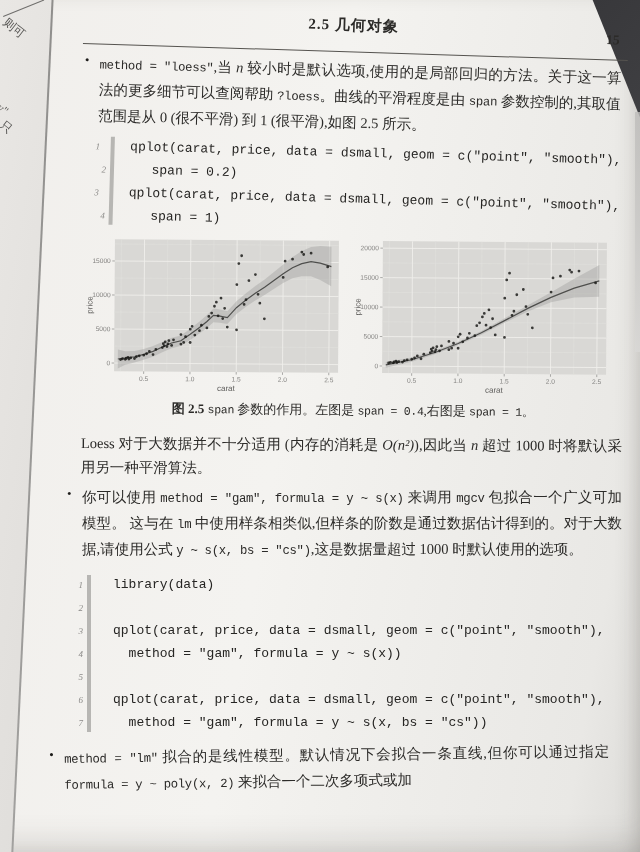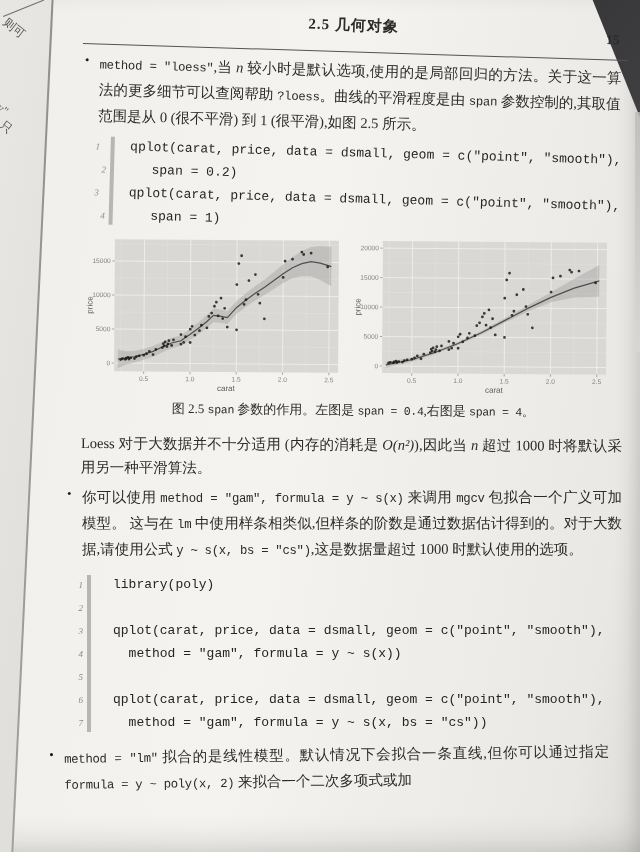--- a/index.html
+++ b/index.html
@@ -29,21 +29,21 @@
   .hdr{position:relative;height:24px;transform:rotate(1.8deg);}
   .hdr-title{position:absolute;left:0;right:0;text-align:center;font-weight:bold;font-size:15px;letter-spacing:1px;}
   .hdr-pn{position:absolute;right:2px;top:8px;font-weight:bold;font-size:13.5px;}
   .hdr-rule{border:none;border-top:1.5px solid #55534f;margin:3px -6px 0 -2px;transform:rotate(1.8deg);transform-origin:left top;}
   p,.para{margin:0;font-size:14.5px;line-height:24px;text-align:justify;}
   .bullet{display:flex;margin-top:7px;}
   .bullet .mark{width:15px;flex:0 0 15px;font-size:13px;padding-top:1px;color:#1d1c1a;}
   .bullet .btxt{flex:1;}
   .seg-code{font-family:"Liberation Mono",monospace;font-size:12.3px;letter-spacing:-0.3px;}
   .seg-math{font-style:italic;}
-  .seg-bold{font-weight:normal;}
+  .seg-bold{font-weight:bold;}
   
   .codeblock{position:relative;margin-top:7px;padding-left:34px;}
   .codeblock::before{content:"";position:absolute;left:26px;top:2px;bottom:2px;width:4px;background:#b7b6b3;}
   .code-row{height:23px;display:flex;align-items:center;}
   .code-row .ln{position:absolute;left:4px;width:18px;text-align:right;
     font:italic 9px "Liberation Serif",serif;color:#8b8a88;}
   .code-row .ctext{white-space:pre;font-family:"Liberation Mono",monospace;font-size:13px;color:#262523;}
   
   .figure{display:flex;gap:9px;margin-top:8px;transform:rotate(.4deg);}
   .panel{width:259px;height:158px;}
@@ -319,33 +319,33 @@
             <circle cx="216.97520661157026" cy="32.69642857142857" r="1.4" fill="#161614" fill-opacity="0.82"></circle>
             <circle cx="218.82644628099175" cy="34.75892857142857" r="1.4" fill="#161614" fill-opacity="0.82"></circle>
             <circle cx="226.23140495867764" cy="33.58035714285714" r="1.4" fill="#161614" fill-opacity="0.82"></circle>
             <circle cx="242.89256198347107" cy="45.36607142857143" r="1.4" fill="#161614" fill-opacity="0.82"></circle>
             <text x="142" y="156" text-anchor="middle" font-size="8" fill="#5e5d5b">carat</text>
             <text x="8" y="71" text-anchor="middle" font-size="8" fill="#5e5d5b" transform="rotate(-90 8 71)">price</text>
           </svg>
         </div>
     </div>
 
-    <div class="caption block" style="transform:rotate(.5deg);"><span class="seg-bold">图 2.5</span><span class="seg-text"> </span><span class="seg-code">span</span><span class="seg-text"> 参数的作用。左图是 </span><span class="seg-code">span = 0.4</span><span class="seg-text">,右图是 </span><span class="seg-code">span = 4</span><span class="seg-text">。</span></div>
+    <div class="caption block" style="transform:rotate(.5deg);"><span class="seg-bold">图 2.5</span><span class="seg-text"> </span><span class="seg-code">span</span><span class="seg-text"> 参数的作用。左图是 </span><span class="seg-code">span = 0.4</span><span class="seg-text">,右图是 </span><span class="seg-code">span = 1</span><span class="seg-text">。</span></div>
 
     <p class="para block" style="margin-top:12px;margin-left:-4px;transform:rotate(.3deg);"><span class="seg-text">Loess 对于大数据并不十分适用 (内存的消耗是 </span><span class="seg-math">O(n²)</span><span class="seg-text">),因此当 </span><span class="seg-math">n</span><span class="seg-text"> 超过 1000 时将默认采用另一种平滑算法。</span></p>
 
     <div class="bullet block" style="margin-top:6px;margin-left:-18px;">
       <span class="mark">•</span>
       <div class="btxt para"><span class="seg-text">你可以使用 </span><span class="seg-code">method = "gam", formula = y ~ s(x)</span><span class="seg-text"> 来调用 </span><span class="seg-code">mgcv</span><span class="seg-text"> 包拟合一个广义可加模型。 这与在 </span><span class="seg-code">lm</span><span class="seg-text"> 中使用样条相类似,但样条的阶数是通过数据估计得到的。对于大数据,请使用公式 </span><span class="seg-code">y ~ s(x, bs = "cs")</span><span class="seg-text">,这是数据量超过 1000 时默认使用的选项。</span></div>
     </div>
 
     <div class="codeblock block" style="margin-top:10px;margin-left:-24px;">
         <div class="code-row">
           <span class="ln" style="position: relative; left: -30px; width: 18px;">1</span>
-          <span class="ctext">library(poly)</span>
+          <span class="ctext">library(data)</span>
         </div>
         <div class="code-row">
           <span class="ln" style="position: relative; left: -30px; width: 18px;">2</span>
           <span class="ctext"></span>
         </div>
         <div class="code-row">
           <span class="ln" style="position: relative; left: -30px; width: 18px;">3</span>
           <span class="ctext">qplot(carat, price, data = dsmall, geom = c("point", "smooth"),</span>
         </div>
         <div class="code-row">

